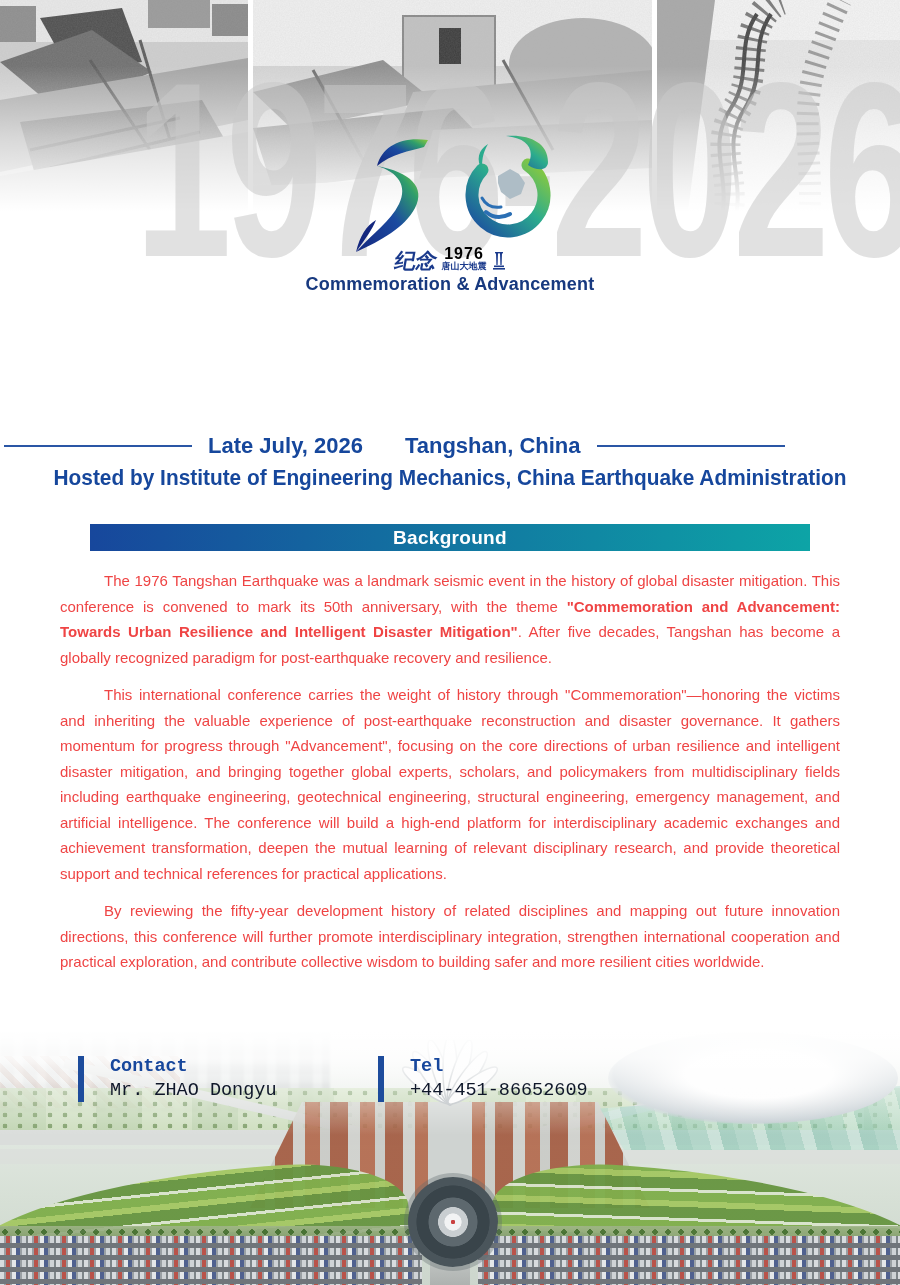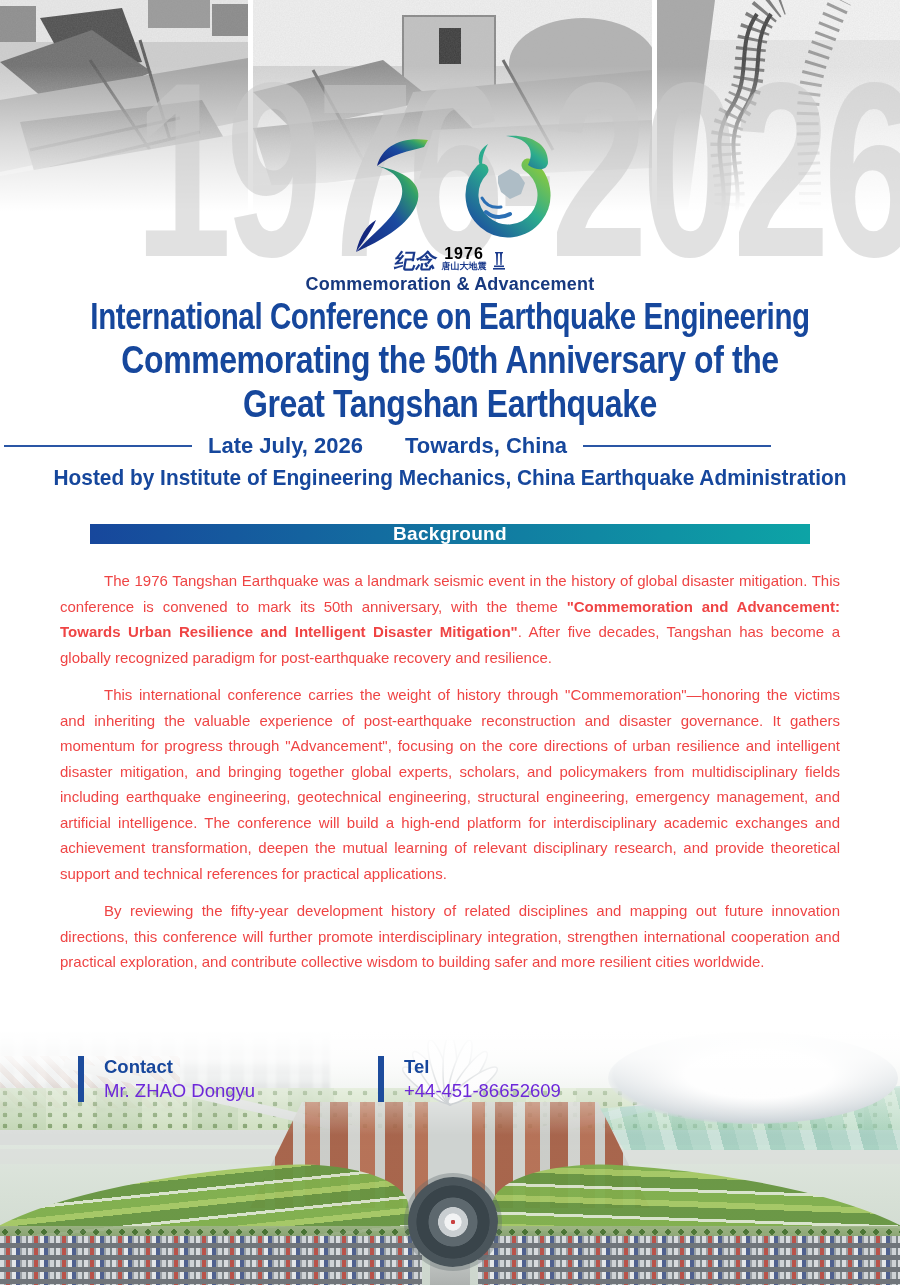--- a/index.html
+++ b/index.html
@@ -40,36 +40,36 @@
   .t2{font-size:39px;line-height:44px;}
   .t3{font-size:39px;line-height:44px;}
   
   .dateline{position:absolute;top:433px;left:4px;width:100%;display:flex;align-items:center;
     color:#16479c;font-weight:bold;font-size:22px;z-index:4;}
   .rule{height:2px;width:188px;background:#2a56a5;}
   .dateline .gap-s{width:16px;} .dateline .gap-m{width:42px;}
   .host-line{position:absolute;top:466px;left:0;width:100%;text-align:center;z-index:4;
     color:#16479c;font-weight:bold;font-size:21.5px;transform:scaleX(.97);white-space:nowrap;}
   
-  .bgbar{position:absolute;top:524px;left:90px;width:720px;height:20px;z-index:4;
+  .bgbar{position:absolute;top:524px;left:90px;width:720px;height:27px;z-index:4;
     background:linear-gradient(90deg,#17479c,#0da4a6);
     display:flex;align-items:center;justify-content:center;
     color:#fff;font-weight:bold;font-size:19px;letter-spacing:.3px;}
   
   .body-text{position:absolute;top:568px;left:60px;width:780px;z-index:4;
     color:#ef4444;font-size:15px;line-height:25.5px;text-align:justify;}
   .body-text p{margin:0 0 12px 0;text-indent:44px;}
   .body-text .bold{font-weight:bold;}
   
-  .contact{position:absolute;top:1056px;display:flex;gap:20px;z-index:6;}
+  .contact{position:absolute;top:1056px;display:flex;gap:26px;z-index:6;font-family:Liberation Mono, monospace;}
   #contact1{left:78px;} #contact2{left:378px;} #contact3{left:658px;}
   .cbar{width:6px;height:46px;background:#1d4c9c;}
   .ctext{display:flex;flex-direction:column;justify-content:space-between;height:46px;}
   .clabel{font-size:18.5px;font-weight:bold;color:#17479c;line-height:22px;}
-  .cvalue{font-size:18.5px;color:#6d28d9;line-height:22px;}
+  .cvalue{font-size:18.5px;color:#0f172a;line-height:22px;}
   
   .aerial{position:absolute;top:1030px;left:0;width:900px;height:255px;overflow:hidden;z-index:1;}
   .aerial>div{position:absolute;}
   .a-base{inset:0;background:linear-gradient(180deg,#f3f5f4 0,#e9ede9 20%,#e0e7e0 42%,#d7e0d6 65%,#ccd6cd 100%);}
   .a-city{left:0;top:0;width:330px;height:82px;opacity:.55;filter:blur(1px);
     background:
      repeating-linear-gradient(90deg,rgba(158,163,168,.55) 0 14px,rgba(212,216,220,.55) 14px 23px),
      repeating-linear-gradient(0deg,rgba(150,156,160,.45) 0 10px,rgba(224,228,230,.45) 10px 19px);}
   .a-town{left:0;top:26px;width:180px;height:52px;opacity:.6;filter:blur(.5px);
     background:repeating-linear-gradient(45deg,rgba(186,118,92,.45) 0 6px,rgba(242,242,240,.5) 6px 13px);}
@@ -219,32 +219,27 @@
           <polygon points="8,1 10,1 9.6,13 8.4,13"></polygon>
           <rect x="2" y="13.5" width="10" height="1.6"></rect>
           <rect x="1" y="16" width="12" height="1.6"></rect>
           <rect x="3" y="0" width="8" height="1.4"></rect>
         </g>
       </svg>
     </div>
     <div class="tagline">Commemoration &amp; Advancement</div>
   </div>
 
-  <div class="title-block">
-    <div class="tline t1">International Conference on Earthquake Engineering</div>
-    <div class="tline t2">Commemorating the 50th Anniversary of the</div>
-    <div class="tline t3">Great Tangshan Earthquake</div>
-  </div>
 
   <div class="dateline">
     <span class="rule"></span>
     <span class="gap-s"></span>
     <span>Late July, 2026</span>
     <span class="gap-m"></span>
-    <span>Towards, China</span>
+    <span>Tangshan, China</span>
     <span class="gap-s"></span>
     <span class="rule"></span>
   </div>
 
   <div class="host-line">Hosted by Institute of Engineering Mechanics, China Earthquake Administration</div>
 
   <div class="bgbar">
     <span>Background</span>
   </div>
 

